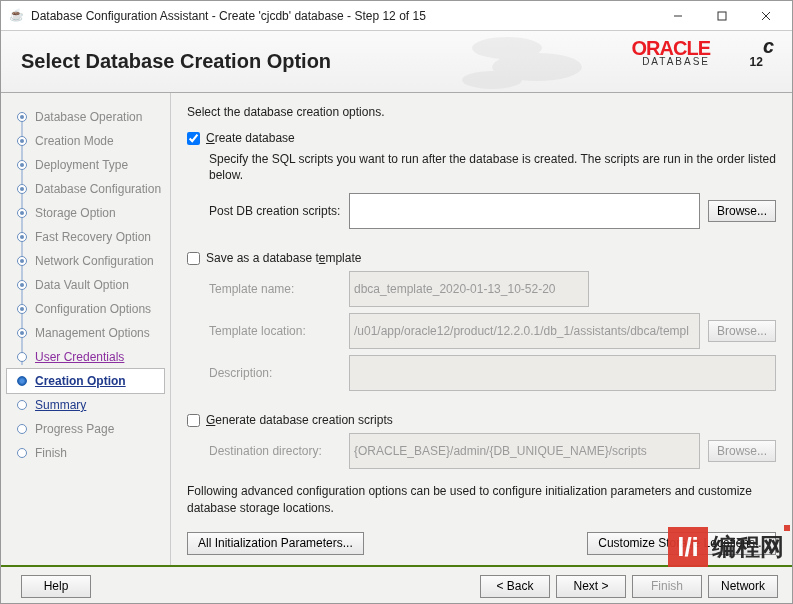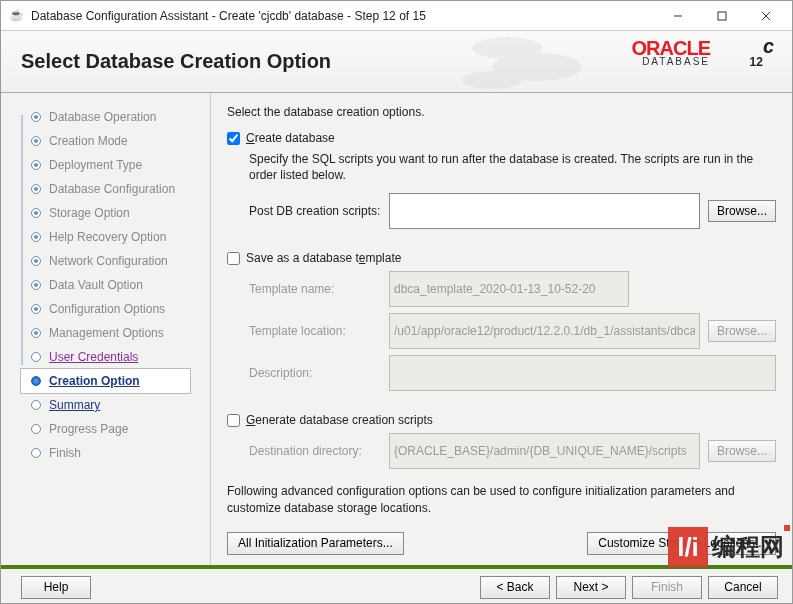--- a/index.html
+++ b/index.html
@@ -15,21 +15,21 @@
     .header .logo { position: absolute; right: 18px; top: 6px; text-align: right; }
     .logo-oracle { font-family: Arial; font-weight: bold; font-size: 20px; color: #ea1b22; letter-spacing: -1px; }
     .logo-db { font-family: Arial; font-size: 10px; letter-spacing: 2px; color: #333; text-align: right; margin-top: -4px;}
     .logo-12c { position: absolute; right: -64px; top: -4px; font-family: "Times New Roman"; font-weight: bold; font-size: 36px; color: #222; }
     .logo-12c sup { font-size: 20px; font-style: italic; }
     .header .deco { position: absolute; right: 180px; top: 0; bottom:0; width: 160px; opacity: .18; }
     .disk { position:absolute; border-radius:50%; background:#bbb; }
     
     .body { display: flex; height: 472px; background: #f2f2f0; }
     
-    .sidebar { width: 210px; padding: 12px 20px; border-right: 1px solid #ccc; }
+    .sidebar { width: 170px; padding: 12px 6px; border-right: 1px solid #ccc; }
     .step { display: flex; align-items: center; height: 24px; padding-left: 10px; position: relative; }
     .step .dot { width: 10px; height: 10px; border-radius: 50%; background: #fff; border: 1px solid #6a8fbf; margin-right: 8px; z-index:1; }
     .step.done .dot::after { content:""; display:block; width:4px; height:4px; background:#6a8fbf; border-radius:50%; margin:2px; }
     .step.current .dot { background: radial-gradient(circle,#4a8fe0 30%,#1f5fb0 70%); border-color:#1f5fb0; }
     .step .lbl { color: #8a8a8a; }
     .step.link .lbl { color: #8b2fa0; text-decoration: underline; }
     .step.current { background: #fff; outline: 1px solid #bbb; }
     .step.current .lbl { color: #1f3a8b; font-weight: bold; text-decoration: underline; }
     .step.next .lbl { color: #1f3a8b; text-decoration: underline; }
     .sidebar .rail { position: absolute; left: 20px; top: 22px; bottom: 200px; width: 2px; background: #b8c8df; }
@@ -47,21 +47,21 @@
     .field-row.disabled label { color: #9a9a9a; }
     .field-row input[type=text] { flex: 1; height: 22px; border: 1px solid #888; padding: 17px 4px; background:#fff; }
     .field-row.disabled input[type=text] { background: #ecebe8; color: #9a9a9a; border-color:#bbb; }
     .browse { margin-left: 8px; min-width: 68px; height: 22px; background: linear-gradient(#fafafa,#e6e6e6); border:1px solid #888; }
     .browse:disabled { color:#9a9a9a; border-color:#bbb; }
     .section-gap { height: 10px; }
     .para { margin: 14px 0 10px; line-height:1.35; }
     .btn { height: 23px; padding: 0 10px; background: linear-gradient(#fbfbfb,#e7e7e7); border:1px solid #888; }
     .btn-row { display:flex; justify-content:space-between; margin-top:16px;align-items:flex-end; }
     
-    .footer { height: 40px; border-top: 4px solid #4d7c0f; display: flex; align-items: center; padding: 0 14px; background: #f2f2f0; }
+    .footer { height: 40px; border-top: 2px solid #4d7c0f; display: flex; align-items: center; padding: 0 14px; background: #f2f2f0; }
     .footer .spacer { flex:1; }
     .footer .btn { min-width: 70px; margin-left: 6px; }
     .footer .btn:disabled { color:#9a9a9a; }
     .help-btn { min-width:70px; }
     
     .watermark { position:absolute; right:8px; bottom:36px; display:flex; align-items:center; opacity:.95; pointer-events:none; }
     .watermark .sq { width:40px; height:40px; background:#db3b2f; display:flex; align-items:center; justify-content:center; font-family:Arial; font-weight:bold; font-size:26px; color:#fff; margin-right:4px;text-align:right;}
     .watermark .txt { font-family:"Microsoft YaHei","SimHei",sans-serif; font-size:24px; color:#222; font-weight:bold;}
     .watermark .dot1{ position:absolute; top:-2px; right:-6px; width:6px; height:6px; background:#db3b2f;}
   </style>
@@ -123,21 +123,21 @@
         <div class="step done">
           <span class="dot"></span>
           <span class="lbl">Database Configuration</span>
         </div>
         <div class="step done">
           <span class="dot"></span>
           <span class="lbl">Storage Option</span>
         </div>
         <div class="step done">
           <span class="dot"></span>
-          <span class="lbl">Help Recovery Option</span>
+          <span class="lbl">Fast Recovery Option</span>
         </div>
         <div class="step done">
           <span class="dot"></span>
           <span class="lbl">Network Configuration</span>
         </div>
         <div class="step done">
           <span class="dot"></span>
           <span class="lbl">Data Vault Option</span>
         </div>
         <div class="step done">
@@ -230,20 +230,20 @@
     </div>
   </div>
 </div>
 
 <div class="footer">
   <button class="btn help-btn">Help</button>
   <div class="spacer"></div>
   <button class="btn">&lt; <span class="u">B</span>ack</button>
   <button class="btn"><span class="u">N</span>ext &gt;</button>
   <button class="btn" disabled=""><span class="u">F</span>inish</button>
-  <button class="btn">Cancel</button>
+  <button class="btn">Network</button>
 </div>
 
 <div class="watermark">
   <div class="sq">l/i</div>
   <div class="txt">编程网</div>
   <div class="dot1"></div>
 </div>
 
 </body></html>

